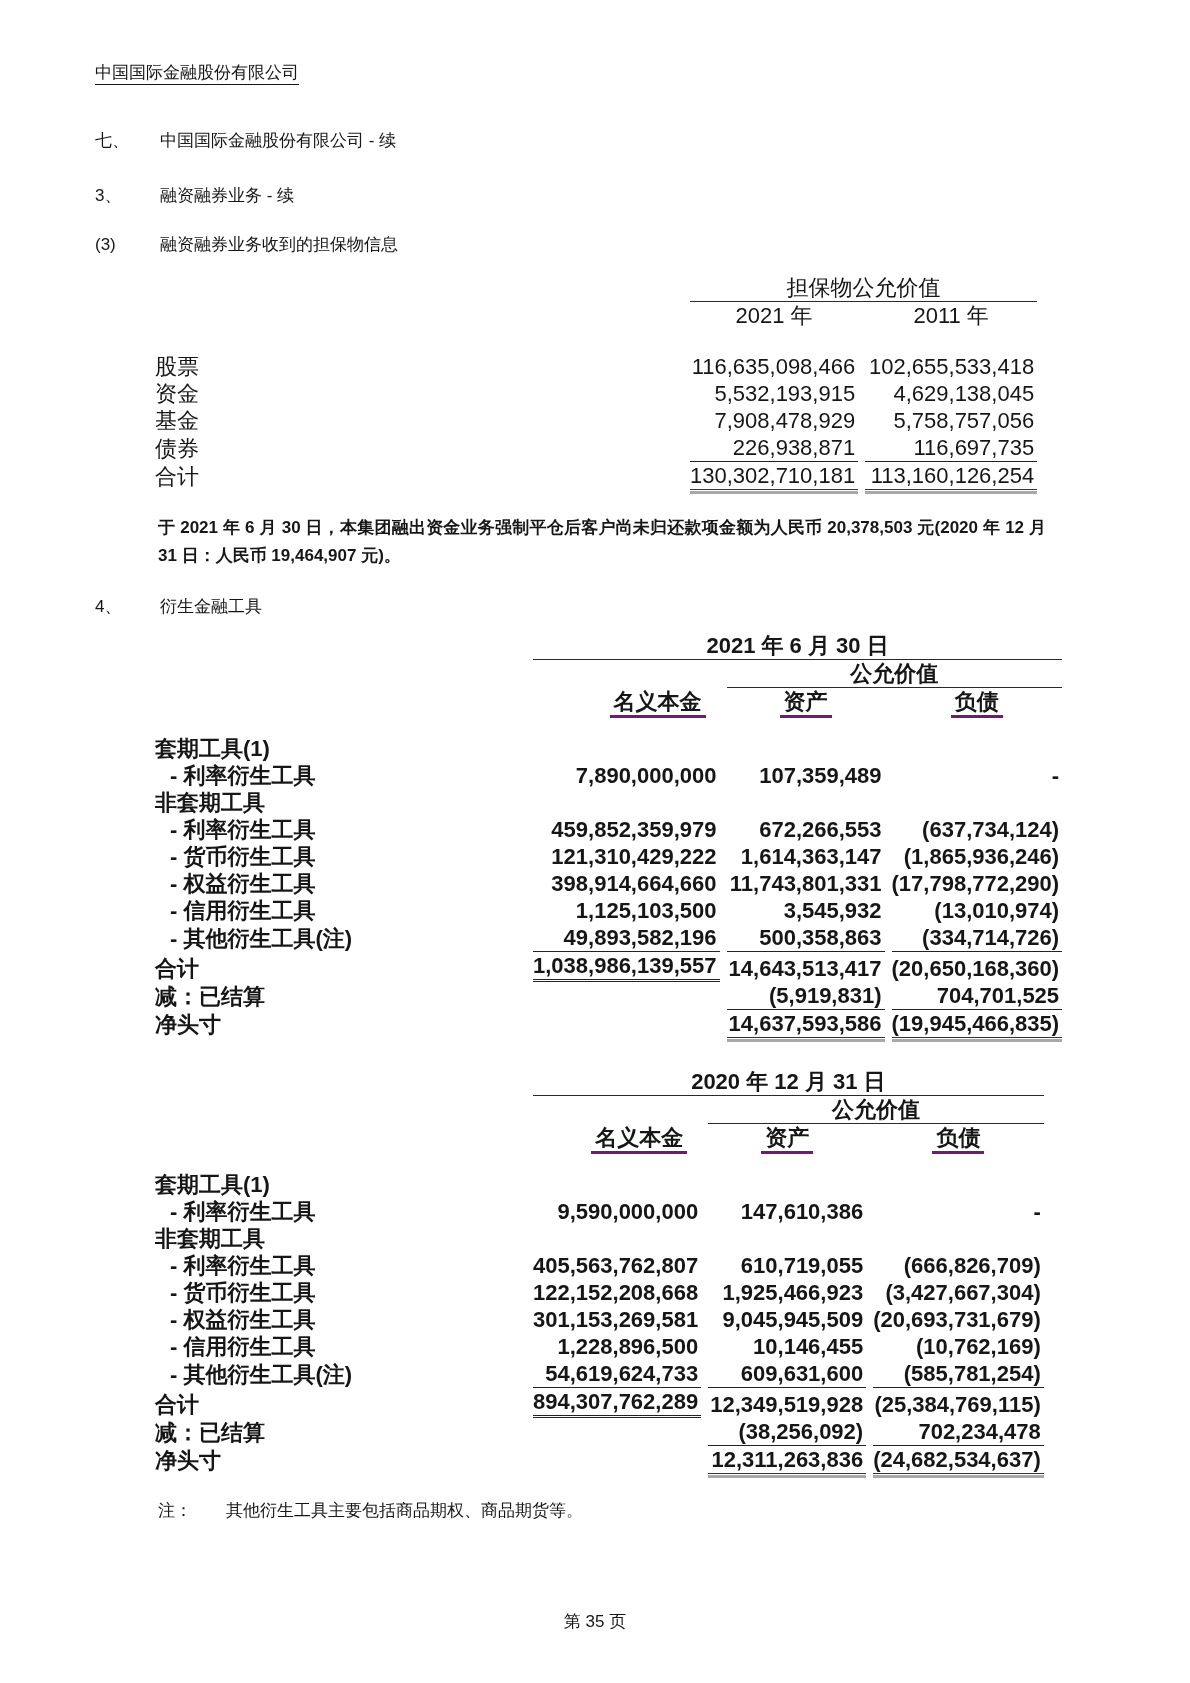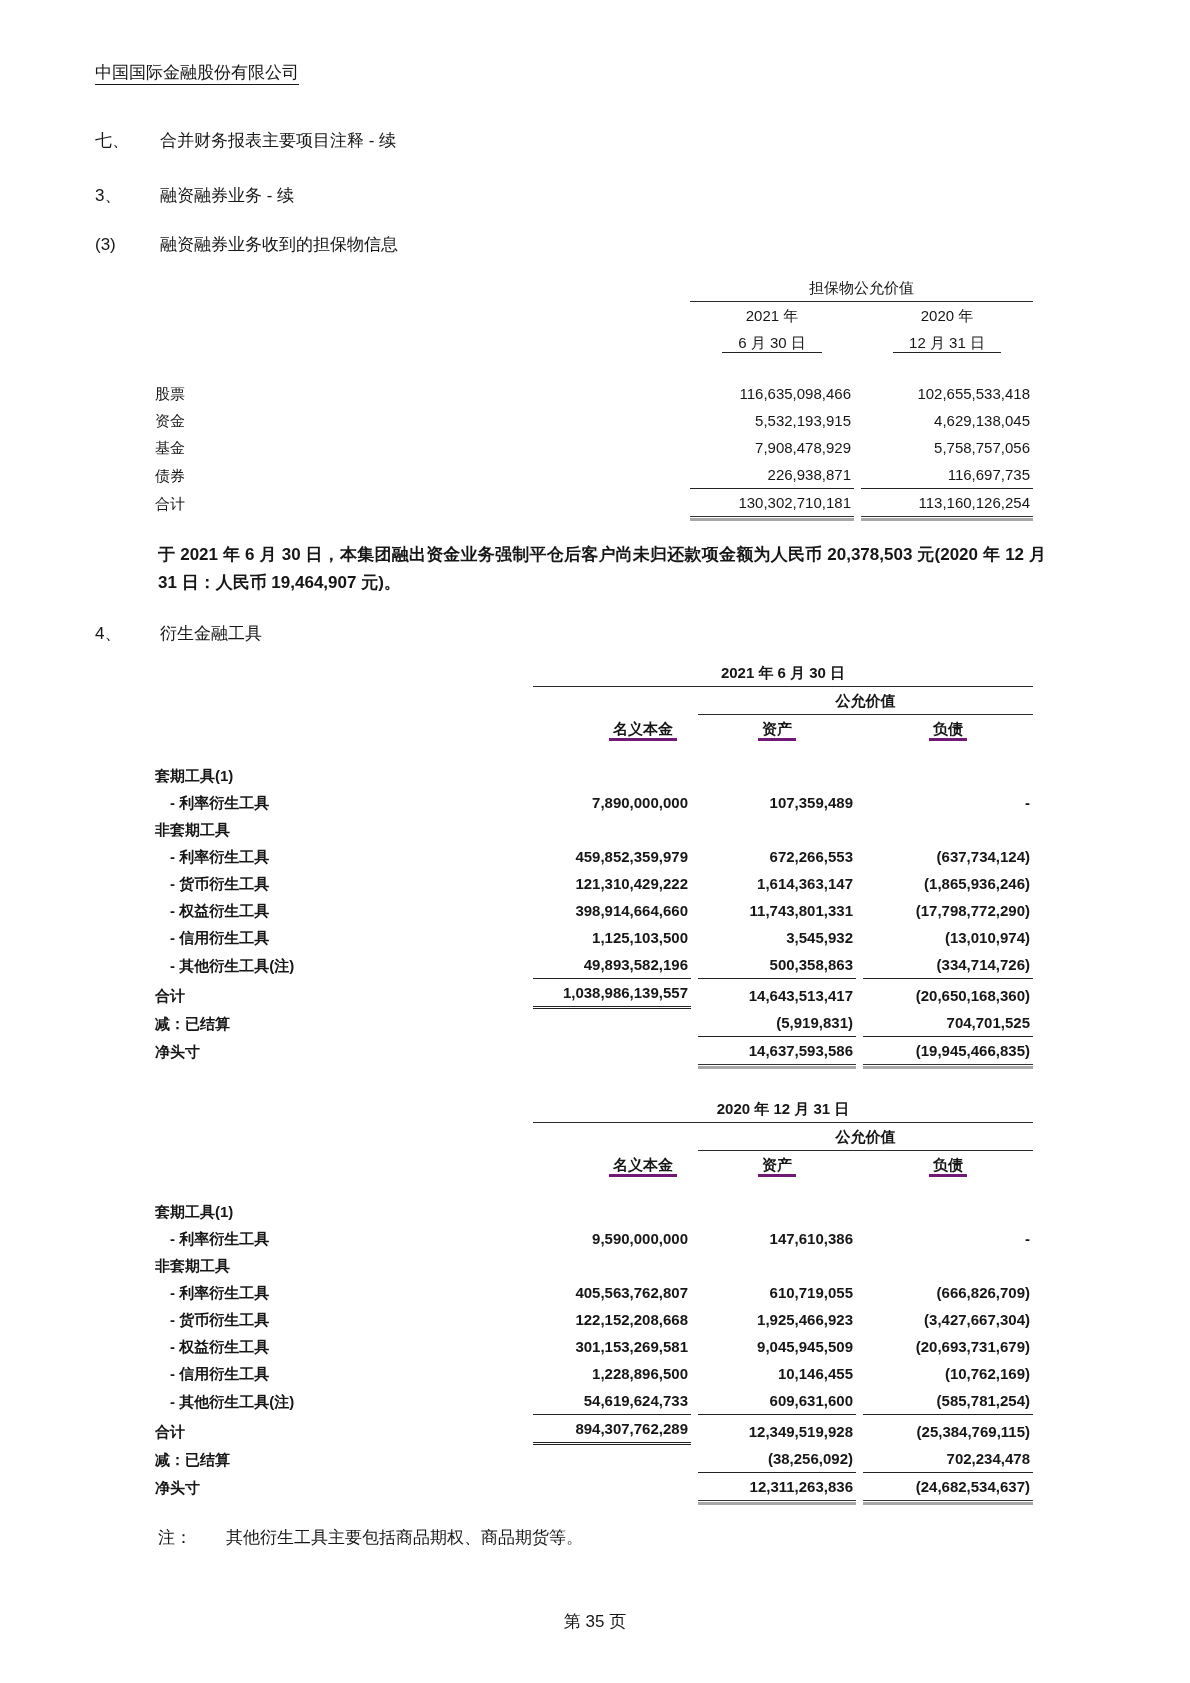--- a/index.html
+++ b/index.html
@@ -17,21 +17,21 @@
   .company { margin-bottom:46px; }
   .company .u-title { border-bottom:1px solid #161616; padding-bottom:2px; }
 
   .sec { display:flex; }
   .sec-num { flex:0 0 65px; }
   .sec-7  { margin-bottom:33px; }
   .sec-3  { margin-bottom:27px; }
   .sec-33 { margin-bottom:18px; }
   .sec-4  { margin-top:26px; margin-bottom:12px; }
 
-  table.tbl { border-collapse:separate; border-spacing:7px 0; table-layout:fixed; font-size:15px; }
+  table.tbl { border-collapse:separate; border-spacing:7px 0; table-layout:fixed; font-size:22px; }
   .tbl td { height:27px; line-height:27px; white-space:nowrap; vertical-align:bottom; }
   .tbl-collateral .w-label { width:581px; } .tbl-collateral .w-c1 { width:164px; } .tbl-collateral .w-c2 { width:172px; }
   .tbl-deriv .w-label { width:424px; } .tbl-deriv .w-notional { width:158px; } .tbl-deriv .w-asset { width:158px; } .tbl-deriv .w-liab { width:170px; }
   .tbl-deriv + .tbl-deriv { margin-top:30px; }
   .tbl-deriv { margin-top:14px;font-weight:bold; }
 
   .c-center { text-align:center; }
   .c-num { text-align:right; padding-right:3px; }
   .c-label { padding-left:53px; }
   .c-label.indent { padding-left:68px; }
@@ -56,21 +56,21 @@
 <body>
 
 <div class="page">
 
   <div class="company">
     <span class="u-title">中国国际金融股份有限公司</span>
   </div>
 
   <div class="sec sec-7">
     <span class="sec-num">七、</span>
-    <span class="sec-title">合并财务报表主要项目注释 - 续</span>
+    <span class="sec-title">中国国际金融股份有限公司 - 续</span>
   </div>
 
   <div class="sec sec-3">
     <span class="sec-num">3、</span>
     <span class="sec-title">融资融券业务 - 续</span>
   </div>
 
   <div class="sec sec-33">
     <span class="sec-num">(3)</span>
     <span class="sec-title">融资融券业务收到的担保物信息</span>
@@ -83,26 +83,21 @@
         <col class="w-c2">
       </colgroup>
     <thead>
       <tr>
         <td></td>
         <td colspan="2" class="rule c-center">担保物公允价值</td>
       </tr>
       <tr>
         <td></td>
         <td class="c-center">2021 年</td>
-        <td class="c-center">2020 年</td>
-      </tr>
-      <tr>
-        <td></td>
-        <td class="c-center"><span class="u-wide">6 月 30 日</span></td>
-        <td class="c-center"><span class="u-wide">12 月 31 日</span></td>
+        <td class="c-center">2011 年</td>
       </tr>
       <tr class="sp">
           <td colspan="3"></td>
         </tr>
     </thead>
     <tbody id="collateral-body">
         <tr>
           <td class="c-label">股票</td>
           <td class="c-num">116,635,098,466</td>
           <td class="c-num">102,655,533,418</td>

